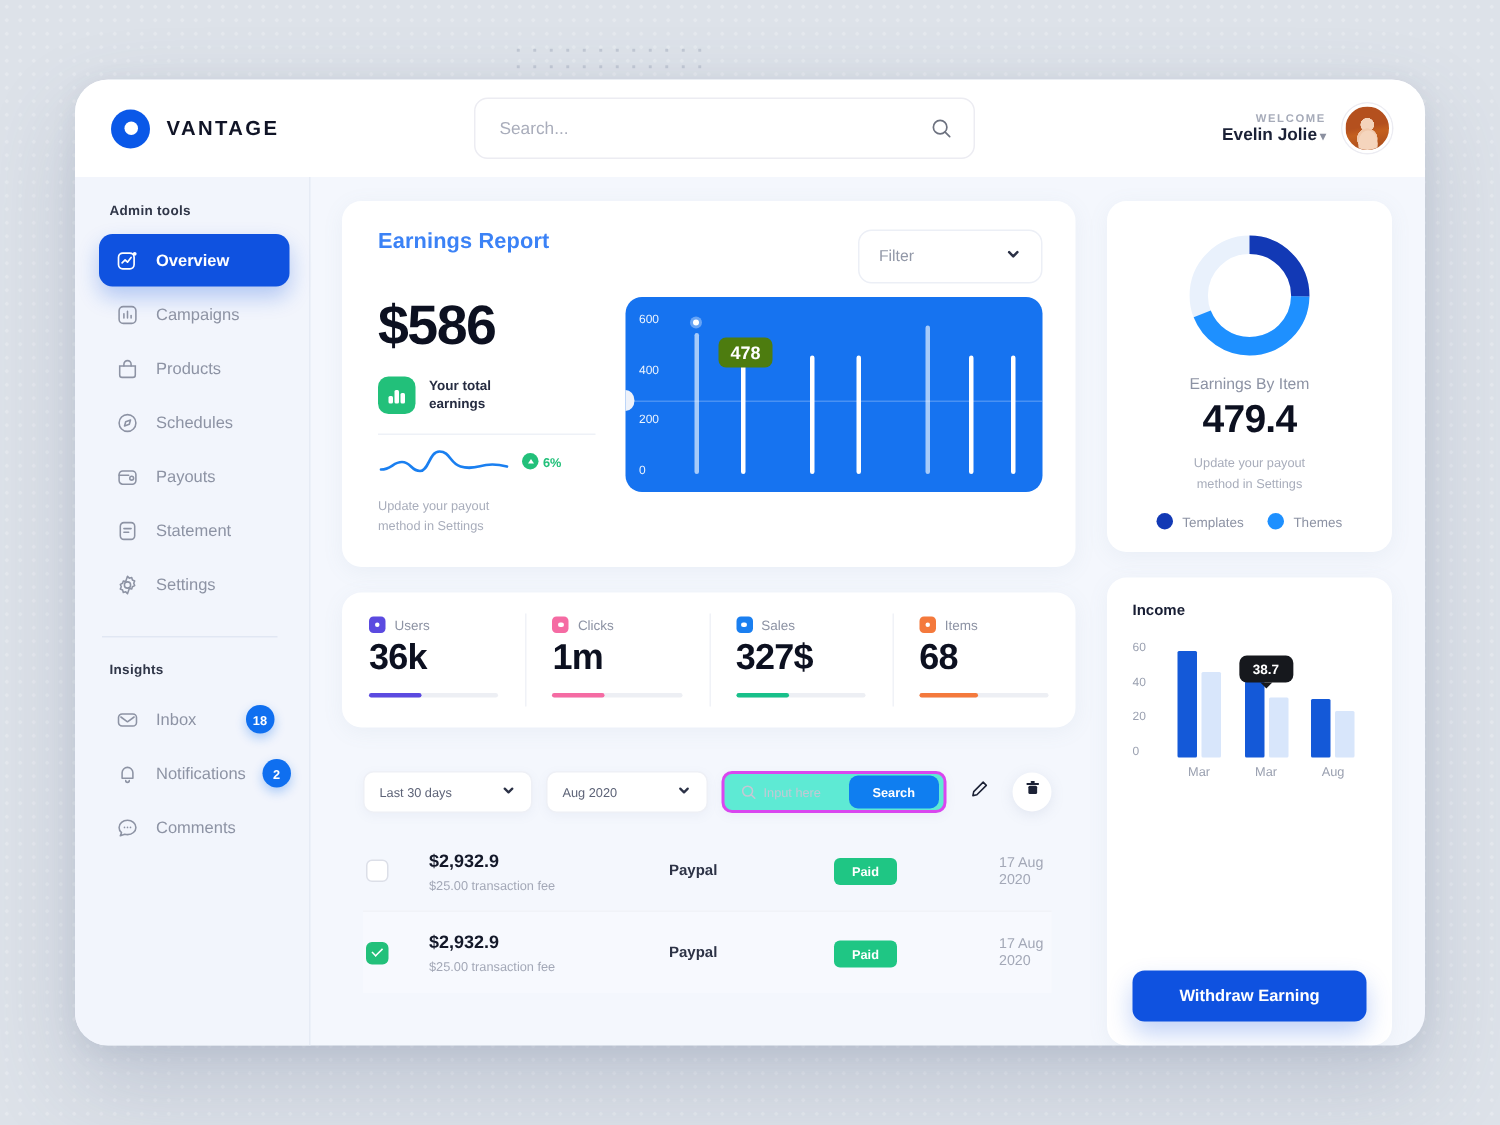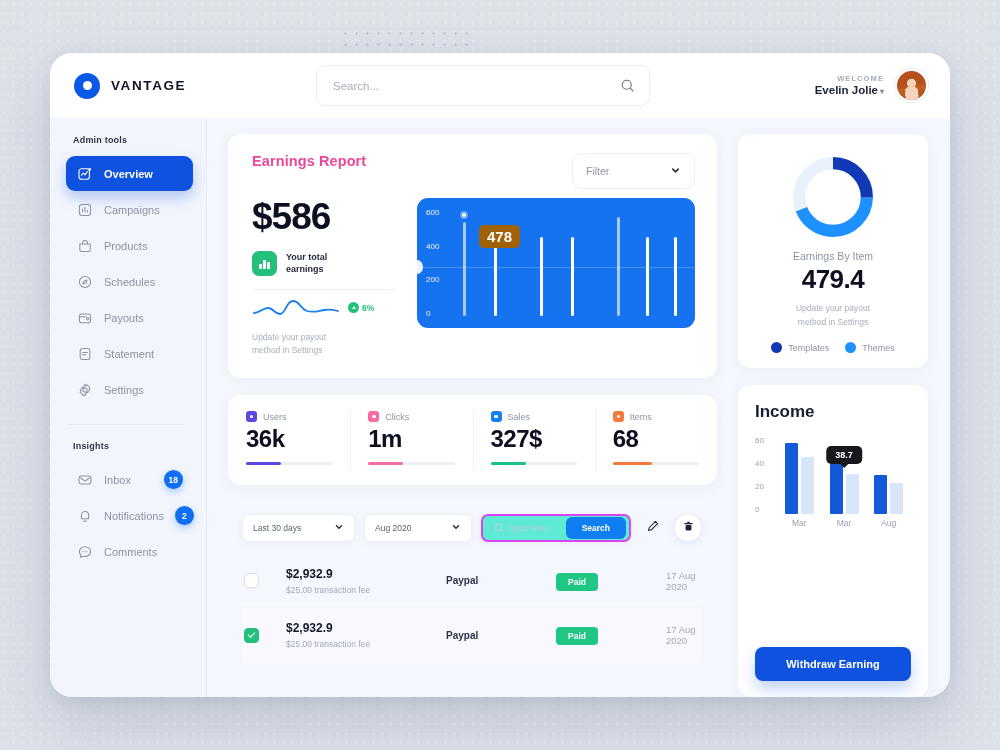--- a/index.html
+++ b/index.html
@@ -156,21 +156,21 @@
 
   .card {
     background: #fff;
     border-radius: 13px;
     box-shadow: 0 3px 14px rgba(120,134,166,.08);
   }
 
   
   .earn { padding: 19px 22px 20px 24px; }
   .earn-top { display: flex; align-items: flex-start; }
-  .earn-title { font-size: 14.5px; font-weight: bold; color: #ec4899; letter-spacing: .1px; }
+  .earn-title { font-size: 14.5px; font-weight: bold; color: #3b82f6; letter-spacing: .1px; }
   .filter {
     margin-left: auto;
     width: 123px; height: 36px;
     border: 1px solid #eceff6; border-radius: 9px;
     display: flex; align-items: center; padding: 0 13px;
     cursor: pointer; background:#fff;
   }
   .filter span { font-size: 10.5px; color: #9298a8; }
   .filter .chev { margin-left: auto; color: #2b3146; font-size: 10px; }
 
@@ -213,22 +213,22 @@
   .ec-yaxis span { font-size: 8px; color: rgba(255,255,255,.92); font-weight: 500; }
   .ec-midline { position: absolute; left: 0; right: 0; top: 69px; height: 1px; background: rgba(255,255,255,.22); }
   .ec-notch { position: absolute; left: -6px; top: 62px; width: 12px; height: 14px;
               background: #eef2fa; border-radius: 50%; }
   .ec-bars { position: absolute; left: 46px; right: 12px; top: 10px; bottom: 12px; }
   .ec-bar { position: absolute; bottom: 0; width: 3px; border-radius: 2px; background: #fff; }
   .ec-bar.dim { background: rgba(255,255,255,.62); }
   .ec-dot { position: absolute; width: 4px; height: 4px; border-radius: 50%;
             background: #fff; box-shadow: 0 0 0 2px rgba(255,255,255,.35); }
   .ec-tip {
-    position: absolute; background: #a16207; color: #fff;
-    font-size: 15px; font-weight: bold; border-radius: 5px;
+    position: absolute; background: #4d7c0f; color: #fff;
+    font-size: 12px; font-weight: bold; border-radius: 5px;
     padding: 3px 8px;
   }
 
   
   .stats { display: flex; padding: 0; height: 90px; }
   .stat { flex: 1; padding: 16px 18px 0; position: relative; }
   .stat + .stat::before {
     content:""; position:absolute; left:0; top:14px; bottom:14px; width:1px; background:#f0f2f7;
   }
   .stat-head { display: flex; align-items: center; gap: 6px; }
@@ -316,21 +316,21 @@
   .donut-label { font-size: 10.5px; color: #8d93a4; margin-top: 6px; }
   .donut-value { font-size: 26px; font-weight: bold; color: #0c1020; margin-top: 2px; letter-spacing:-.5px; }
   .donut-hint { font-size: 8.5px; color: #a8adbb; line-height: 1.65; margin-top: 6px; }
   .legend { display: flex; justify-content: center; gap: 16px; margin-top: 13px; }
   .legend-item { display: flex; align-items: center; gap: 6px; }
   .legend-dot { width: 11px; height: 11px; border-radius: 50%; }
   .legend-txt { font-size: 9px; color: #8d93a4; }
 
   
   .income-card { flex: 1; padding: 17px 17px 16px; display: flex; flex-direction: column; }
-  .income-title { font-size: 17px; font-weight: bold; color: #171d33; }
+  .income-title { font-size: 10px; font-weight: bold; color: #171d33; }
   .income-chart { flex: 1; position: relative; margin-top: 14px; }
   .in-yaxis { position: absolute; left: 0; top: 0; height: 78px;
               display: flex; flex-direction: column; justify-content: space-between; gap: 12px; }
   .in-yaxis span { font-size: 8px; color: #9aa0b0; }
   .in-plot { position: absolute; left: 22px; right: 0; top: 0; height: 78px; display: flex; }
   .in-group { flex: 1; display: flex; align-items: flex-end; justify-content: center; gap: 3px; position: relative; }
   .in-bar { width: 13px; border-radius: 1px; }
   .in-bar.dark { background: #1459d8; }
   .in-bar.light { background: #d8e6fb; }
   .in-xaxis { position: absolute; left: 22px; right: 0; top: 82px; display: flex; }

